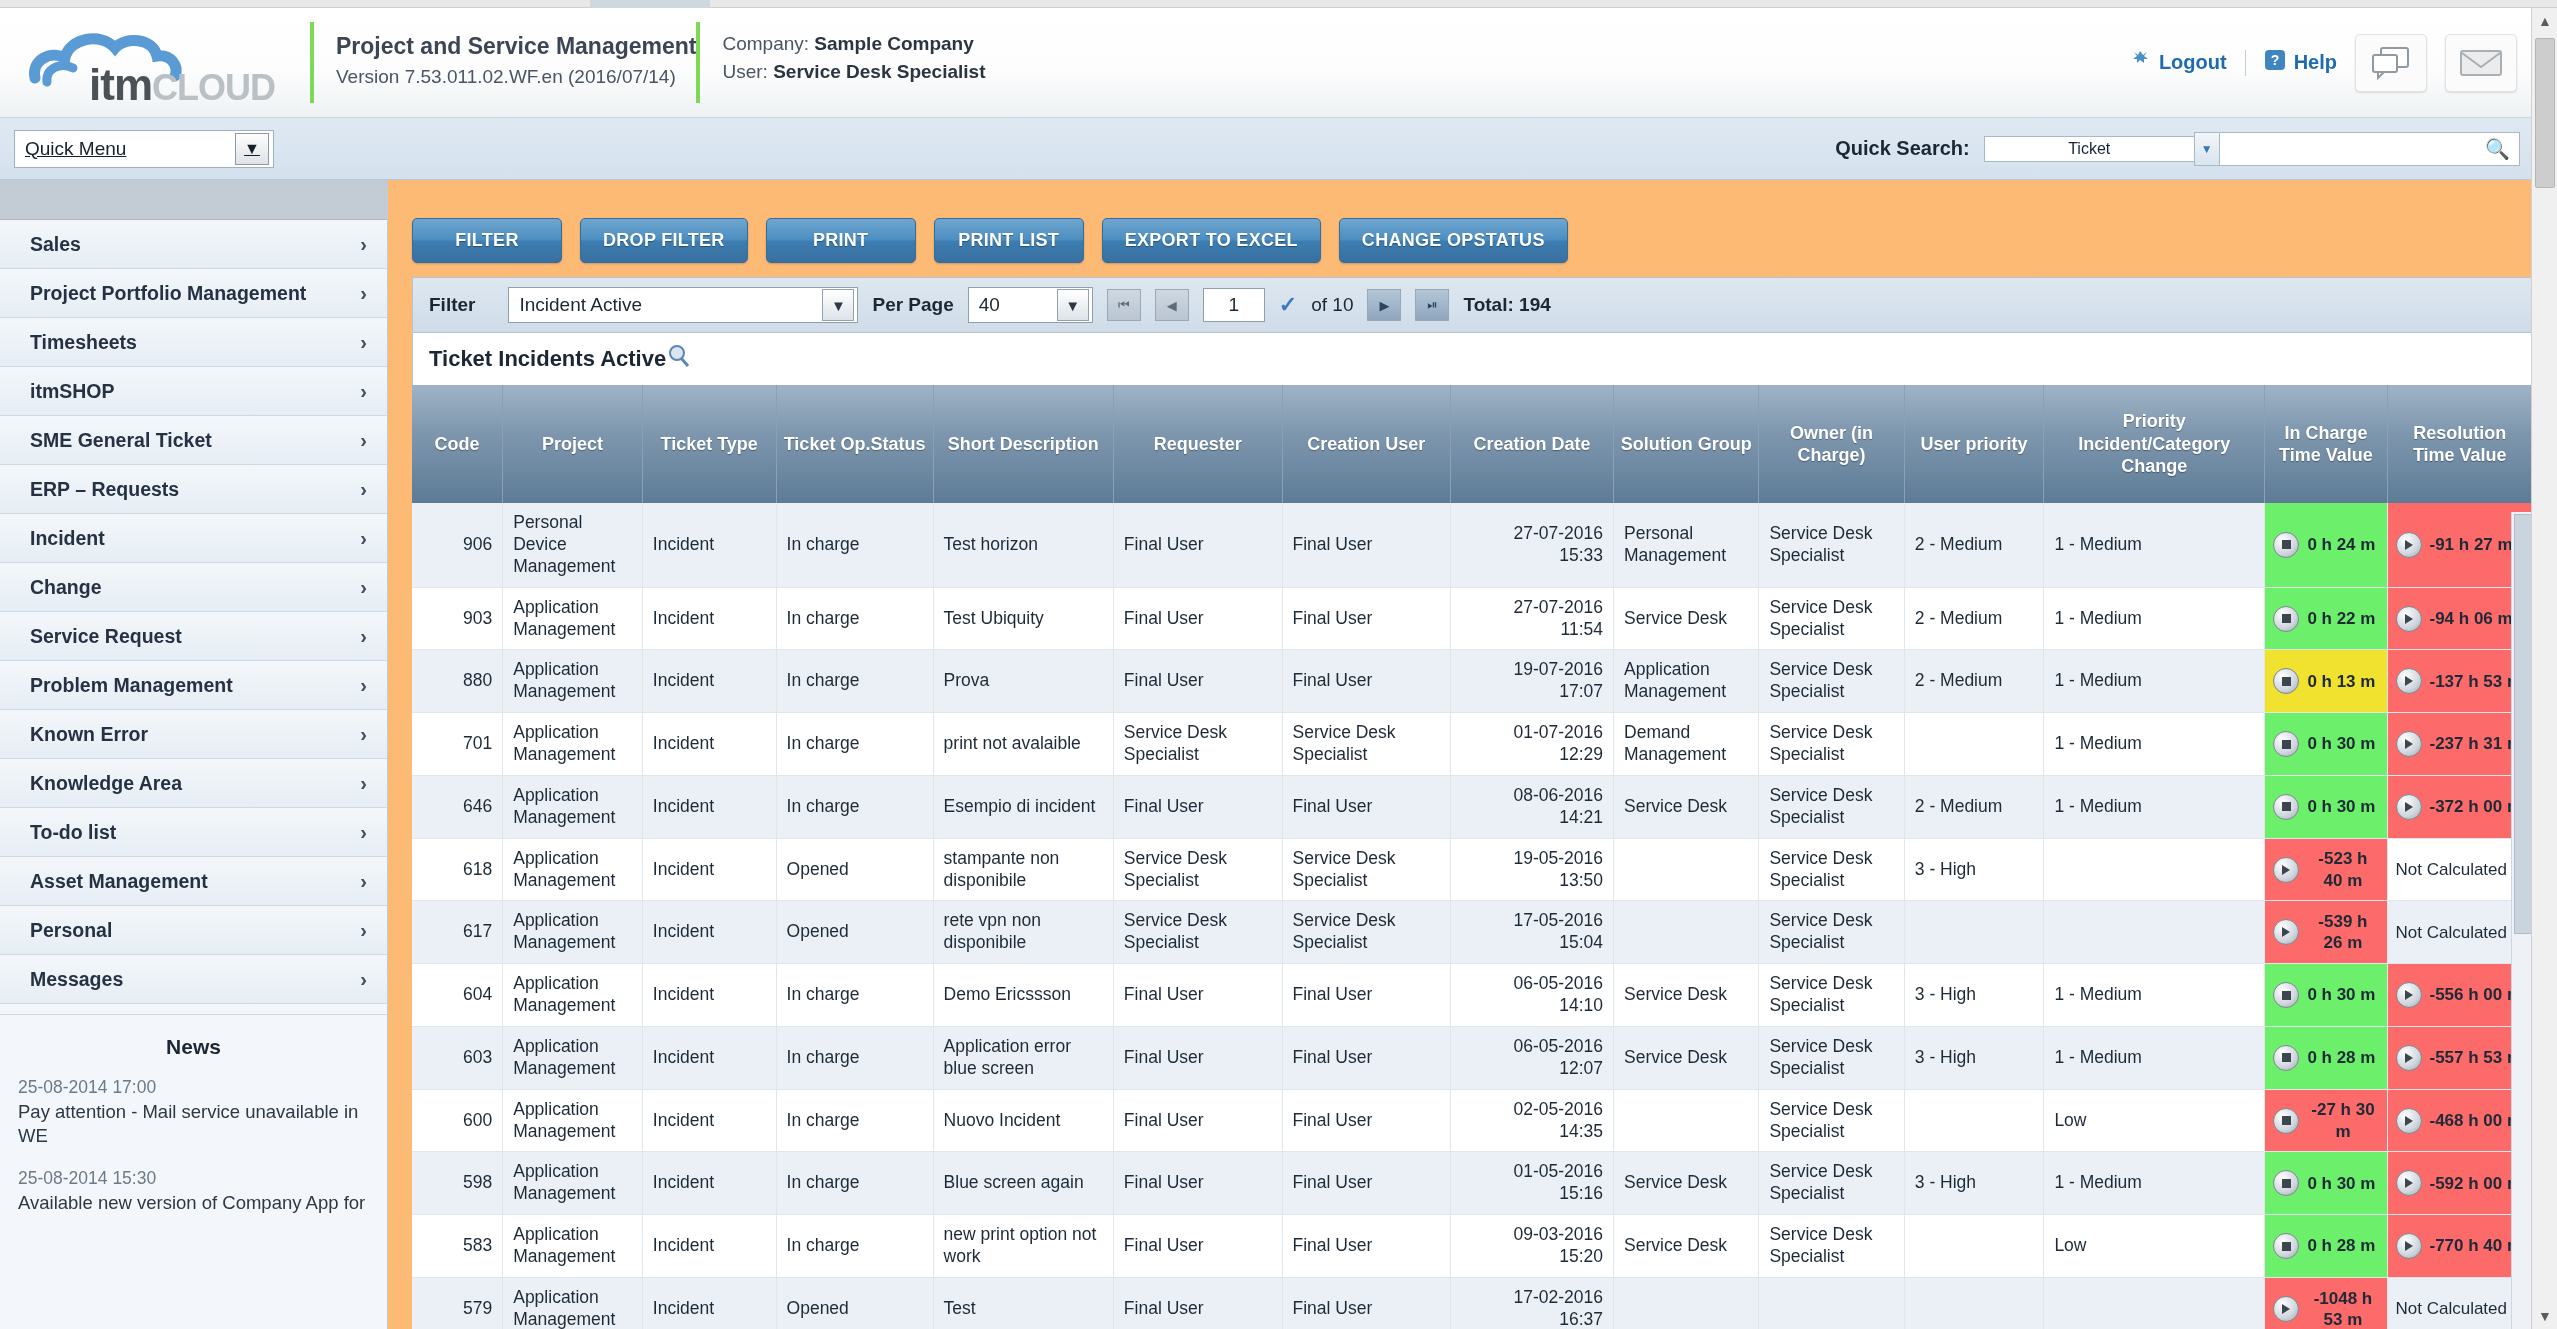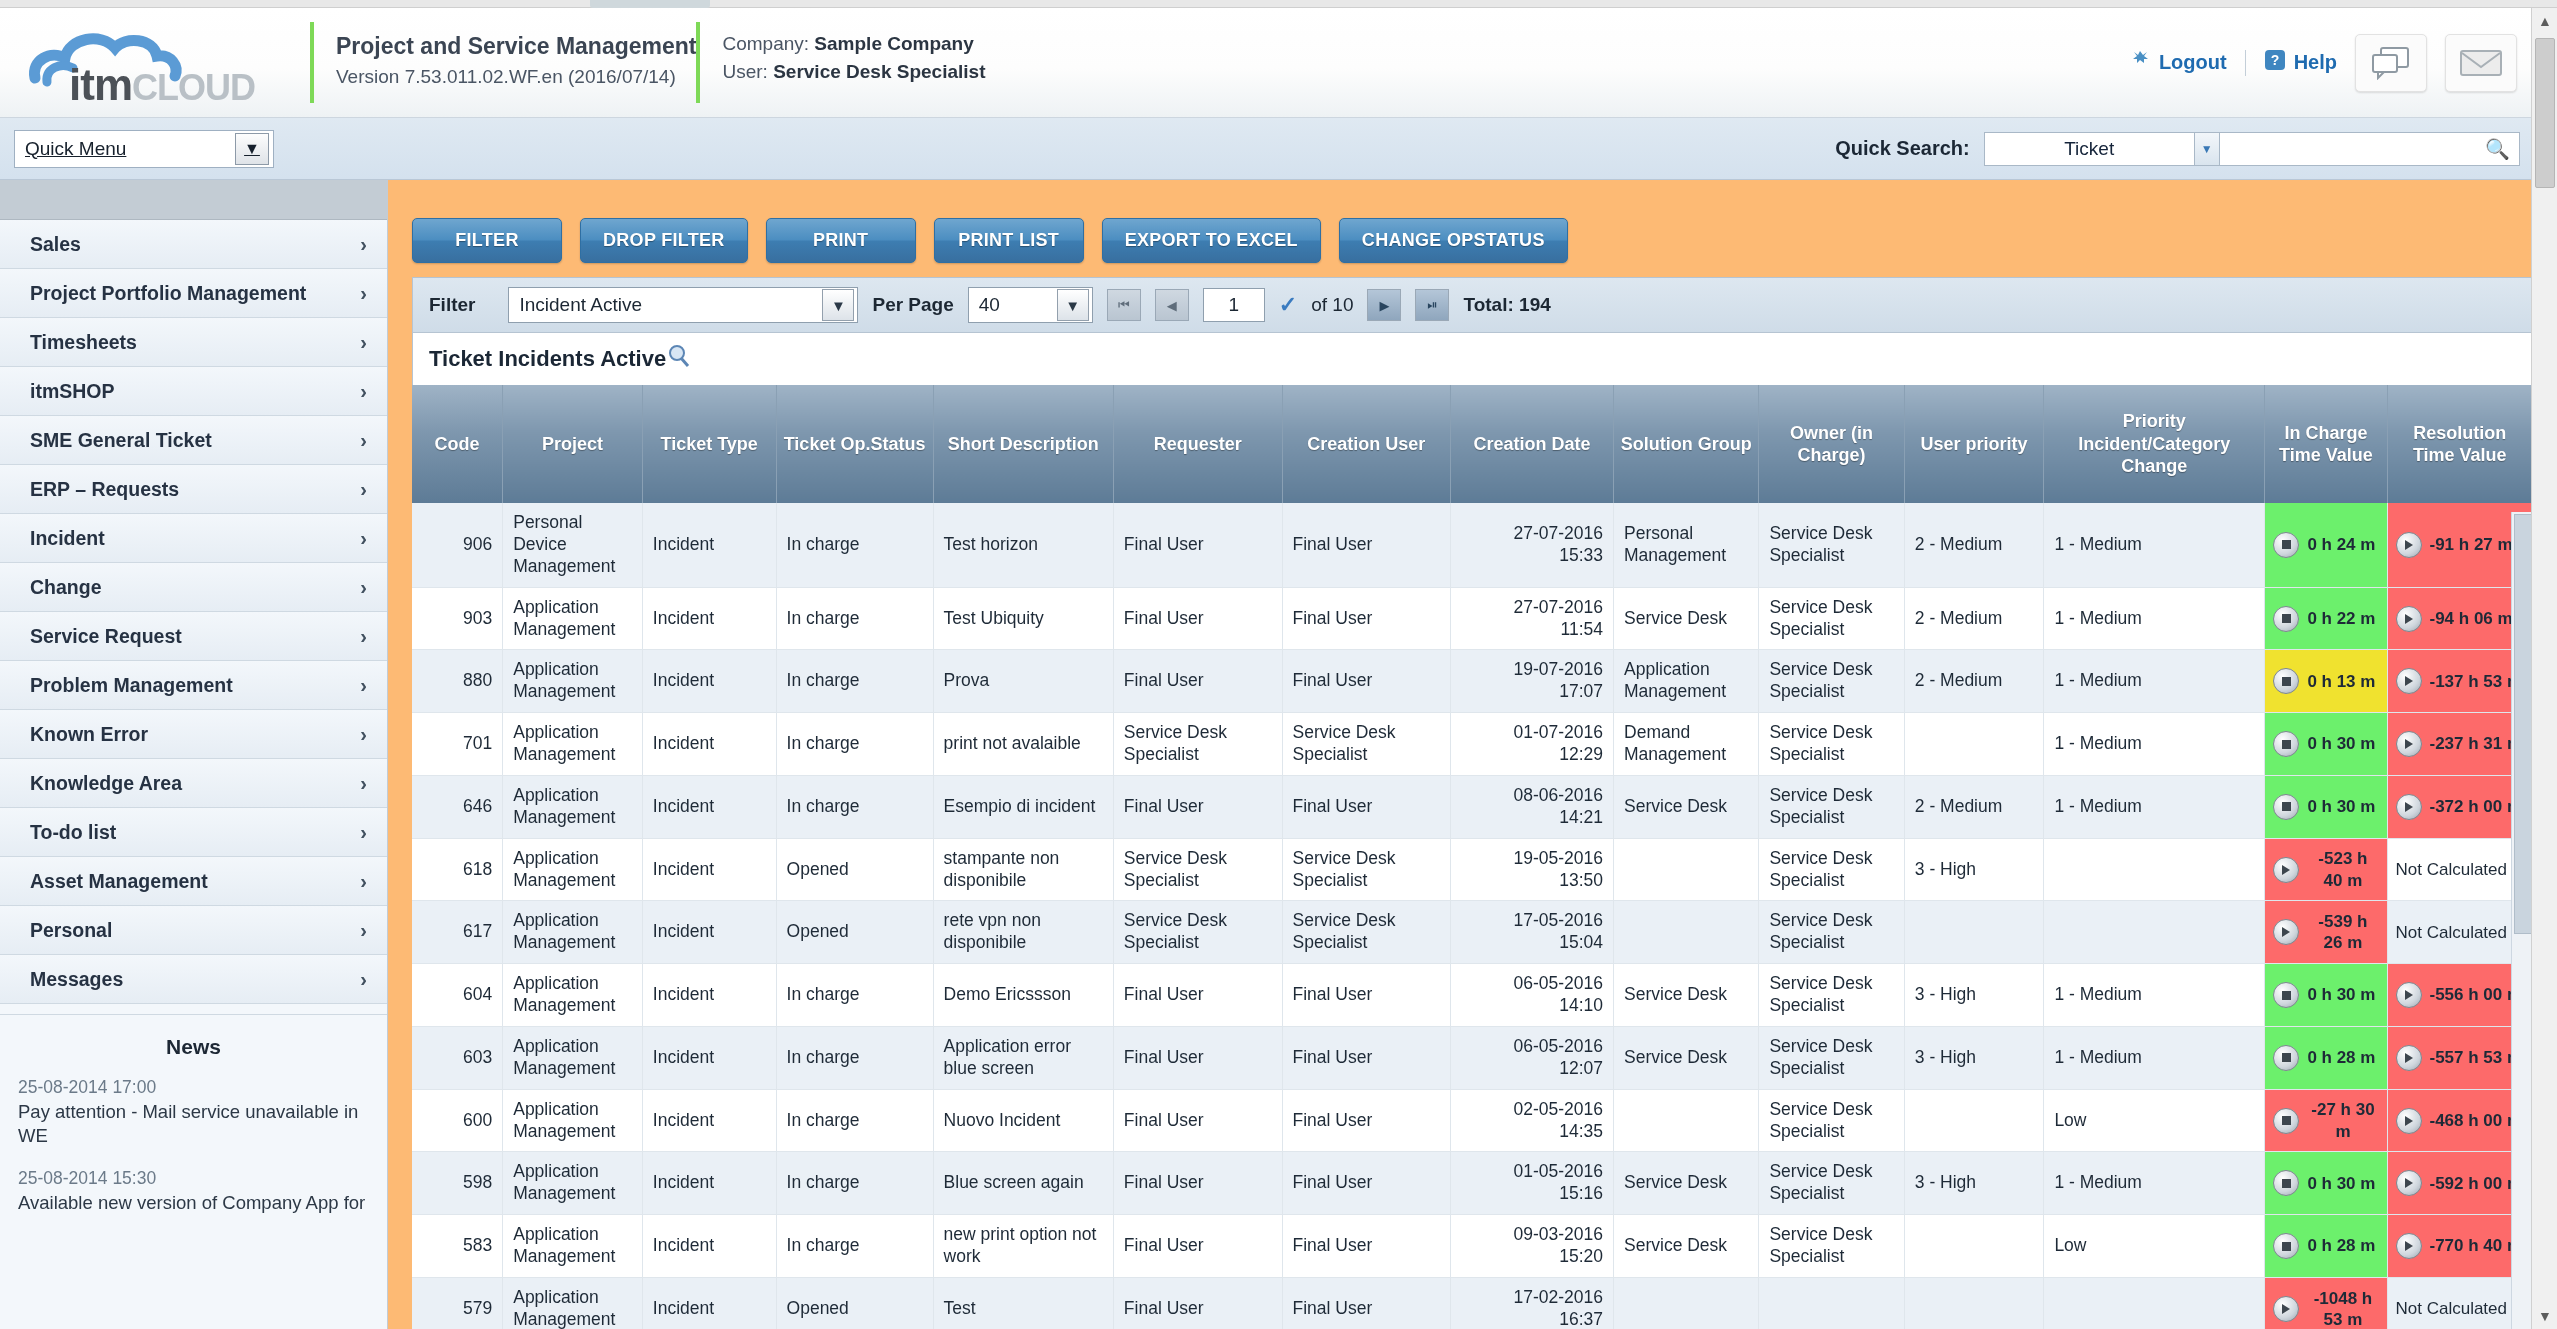--- a/index.html
+++ b/index.html
@@ -17,21 +17,21 @@
   .topstrip .tabnub { position:absolute; left:590px; top:0; width:120px; height:8px; background:#cfd8dc; border-radius:0 0 3px 3px;}
 
   
   .header {
     height:110px; background:linear-gradient(to bottom,#ffffff 0%,#fdfdfd 55%,#eef2f4 100%);
     display:flex; align-items:stretch; position:relative; border-bottom:1px solid #cdd6df;
   }
   .logo-wrap { width:310px; display:flex; align-items:center; justify-content:center; }
   .logo { position:relative; width:260px; height:86px; }
   .logo svg { position:absolute; left:0; top:0; }
-  .logo .logotext { position:absolute; left:44px; top:40px; font-size:44px; font-weight:bold; letter-spacing:-1px;}
+  .logo .logotext { position:absolute; left:64px; top:40px; font-size:44px; font-weight:bold; letter-spacing:-1px;}
   .logo .itm { color:#4c5157; }
   .logo .cloud { color:#b9c0c6; font-weight:bold; font-size:36px;}
 
   .vsep { width:4px; background:#7ed957; margin:14px 0; }
   .hblock { padding:22px 0 0 22px; line-height:1.45; }
   .hblock .l1 { font-size:22px; font-weight:bold; color:#3b4553; }
   .hblock .l2 { font-size:19px; color:#4a5564; }
   .hblock .l2 b { color:#2b3542; }
   .hblock.app .l1 { font-size:23px; }
   .header-right { margin-left:auto; display:flex; align-items:center; gap:18px; padding-right:40px; }
@@ -54,22 +54,22 @@
     display:flex; align-items:center; padding:0 4px 0 10px; font-size:19px; color:#16202c;text-decoration:underline;
   }
   .qm-select .caret {
     margin-left:auto; width:34px; height:32px; border:1px solid #8d9aa8;
     background:linear-gradient(to bottom,#fdfdfd,#dfe3e8);
     display:flex; align-items:center; justify-content:center; font-size:16px;
   }
   .qs-wrap { margin-left:auto; display:flex; align-items:center; }
   .qs-label { font-weight:bold; font-size:20px; margin-right:14px; color:#1b2735; }
   .qs-type {
-    width:210px; height:34px; background:#fff; border:1px solid #a9b8c7; border-right:none;
-    display:flex; align-items:center; justify-content:center; font-size:19px;
+    width:210px; height:26px; background:#fff; border:1px solid #a9b8c7; border-right:none;
+    display:flex; align-items:center; justify-content:center; font-size:16px;
   }
   .qs-caret {
     width:26px; height:34px; background:linear-gradient(to bottom,#f2f6fa,#d9e4ee);
     border:1px solid #a9b8c7; display:flex; align-items:center; justify-content:center;
     font-size:12px; color:#3a78b5;
   }
   .qs-input {
     width:300px; height:34px; background:#fff; border:1px solid #a9b8c7; border-left:none;
     display:flex; align-items:center; padding:0 8px; font-size:18px; color:#777;
   }

